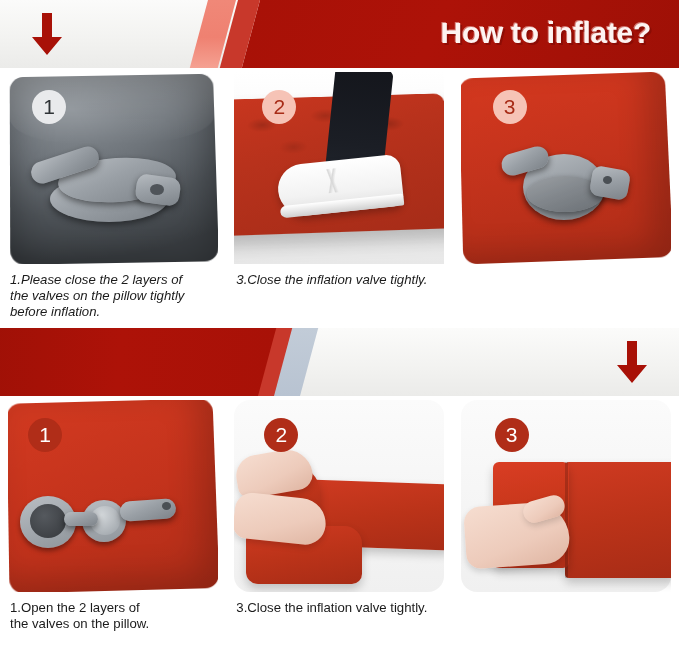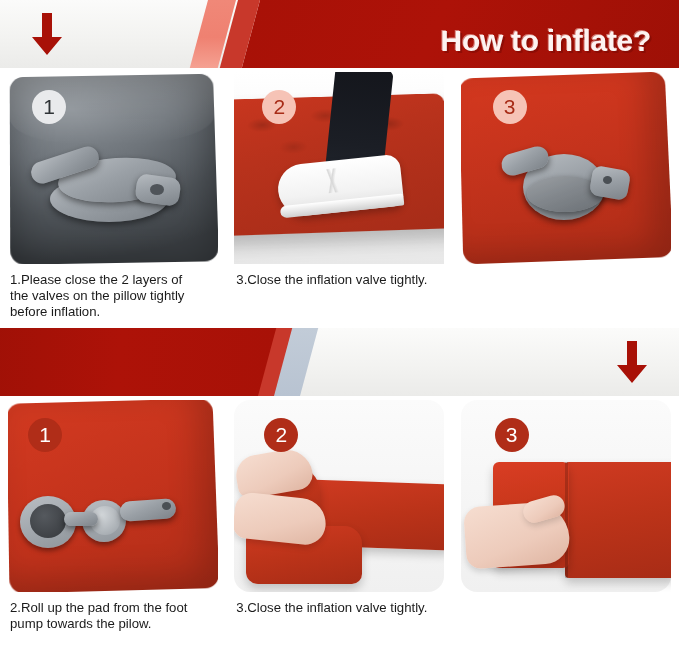--- a/index.html
+++ b/index.html
@@ -88,21 +88,21 @@
     left: 274px;
     width: 26px;
     height: 68px;
     background: linear-gradient(180deg,#c2ccd8 0%, #b8c3d1 100%);
     transform: skewX(-15deg);
     transform-origin: bottom left;
   }
 
   .banner-title {
     position: absolute;
-    top: 24px;
+    top: 16px;
     font-size: 30px;
     font-weight: bold;
     color: #fdf3f1;
     letter-spacing: -0.3px;
     text-shadow: 2px 2px 0 rgba(120,10,4,.55), -1px -1px 0 rgba(255,230,226,.5);
     white-space: nowrap;
   }
   .banner-inflate .banner-title { right: 28px; }
   .banner-deflate .banner-title { left: 26px; }
 
@@ -272,21 +272,21 @@
   }
   .caption {
     width: 226.3px;
     font-size: 13.2px;
     line-height: 16px;
     color: #1b1b1b;
     padding: 4px 8px 0 10px;
     box-sizing: border-box;
     white-space: pre-line;
   }
-  .cap-top { height: 58px; }
+  .cap-top { height: 58px; font-style: italic; }
   .cap-bot { height: 43px; }
 
   .hairline {
     width: 679px;
     height: 2px;
     background: #ffffff;
   }
 </style>
 </head>
 <body>
@@ -406,16 +406,16 @@
       <div class="roll" style="left:32px;top:62px;width:76px;height:106px;border-radius:6px;filter:brightness(1.05);"></div>
       <div style="position:absolute;left:104px;top:62px;width:3px;height:116px;background:rgba(0,0,0,.18);"></div>
       <div class="hand" style="left:4px;top:104px;width:104px;height:62px;border-radius:18px 40px 28px 16px;transform:rotate(-4deg);"></div>
       <div class="hand" style="left:62px;top:98px;width:42px;height:22px;border-radius:14px;transform:rotate(-16deg);"></div>
     </div>
     <div class="badge badge-red" style="left:42px;top:22px;">3</div>
   </div>
 </div>
 
 <div class="captions">
-  <div class="caption cap-bot">2.Roll up the pad from the foot
-pump towards the pilow.</div>
+  <div class="caption cap-bot">1.Open the 2 layers of
+the valves on the pillow.</div>
   <div class="caption cap-bot">3.Close the inflation valve tightly.</div>
 </div>
 
 </body></html>

